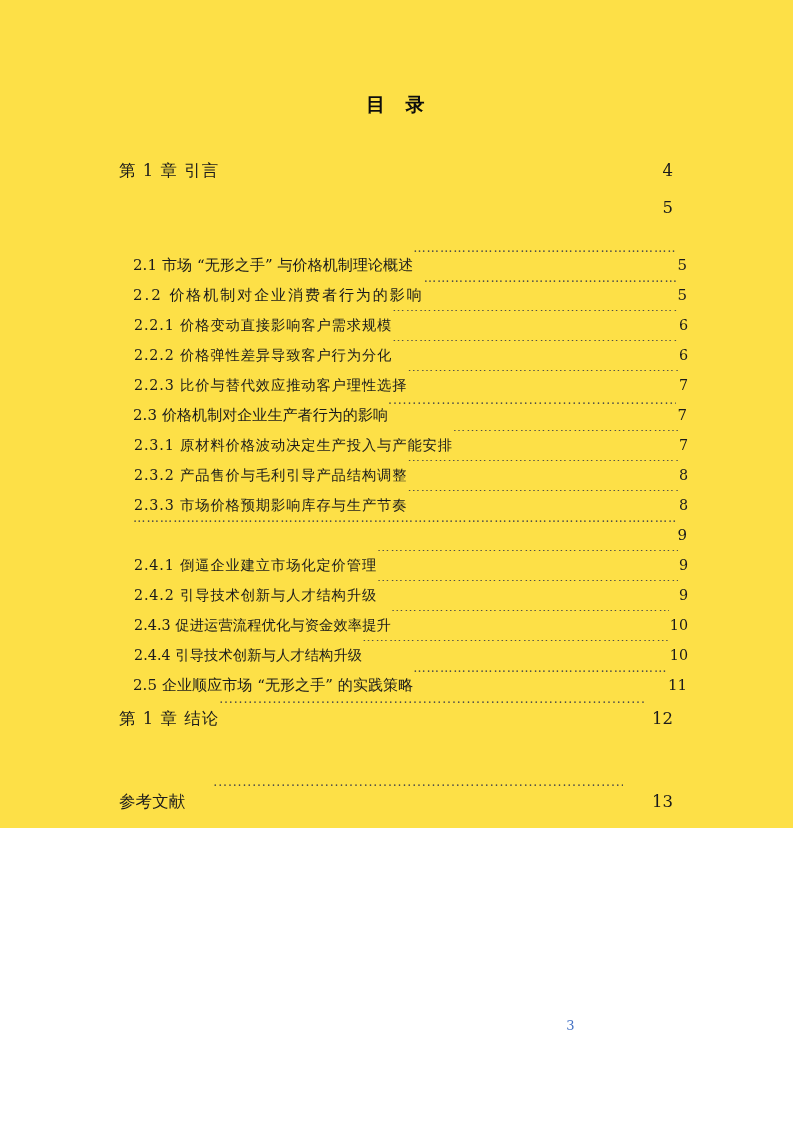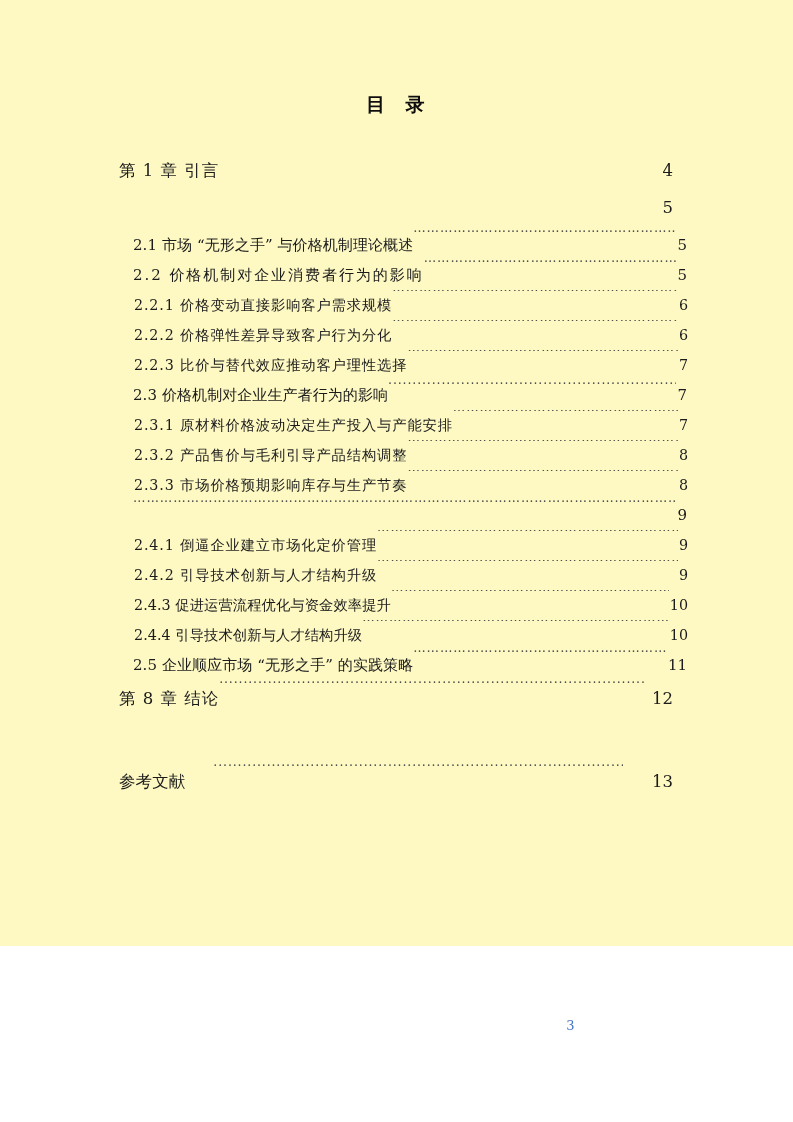--- a/index.html
+++ b/index.html
@@ -13,22 +13,22 @@
     position: relative;
     font-family: "DejaVu Serif", "Liberation Serif", serif;
     color: #1a1a1a;
     overflow: hidden;
   }
 
   .page {
     position: absolute;
     left: 0; top: 0;
     width: 793px;
-    height: 946px;
-    background: #fef9c3;
+    height: 828px;
+    background: #fde047;
   }
 
   .doc-title {
     position: absolute;
     left: 0;
     top: 92px;
     width: 793px;
     text-align: center;
     font-size: 19px;
     font-weight: bold;
@@ -116,21 +116,21 @@
     font-size: 14.3px;
     margin-left: 15px;
     height: 30px;
     line-height: 30px;
   }
 
   .tracking-wide .label { letter-spacing: 0.13em; }
   .tracking-mid  .label { letter-spacing: 0.06em; }
   .tracking-none .label { letter-spacing: 0.005em; }
 
-  .gap-before { margin-top: 4px; }
+  .gap-before { margin-top: 24px; }
   .gap-refs   { margin-top: 46px; gap: 28px; }
 
   .page-number {
     position: absolute;
     left: 0;
     top: 1018px;
     width: 793px;
     text-align: center;
     font-size: 13px;
     font-family: "DejaVu Serif", "Liberation Serif", serif;
@@ -259,21 +259,21 @@
         <span class="pageno">10</span>
       </div>
       <div class="toc-entry lvl2 tracking-none">
         <span class="label">2.5  企业顺应市场 “无形之手” 的实践策略</span>
         <span class="leader leader-mid">
           <span>……………………………………………………………………………………………………………………</span>
         </span>
         <span class="pageno">11</span>
       </div>
       <div class="toc-entry lvl1 tracking-mid">
-        <span class="label">第 8 章  结论</span>
+        <span class="label">第 1 章  结论</span>
         <span class="leader leader-dot">
           <span>........................................................................................</span>
         </span>
         <span class="pageno">12</span>
       </div>
       <div class="toc-entry lvl1 tracking-none gap-refs">
         <span class="label">参考文献</span>
         <span class="leader leader-dot">
           <span>........................................................................................</span>
         </span>

